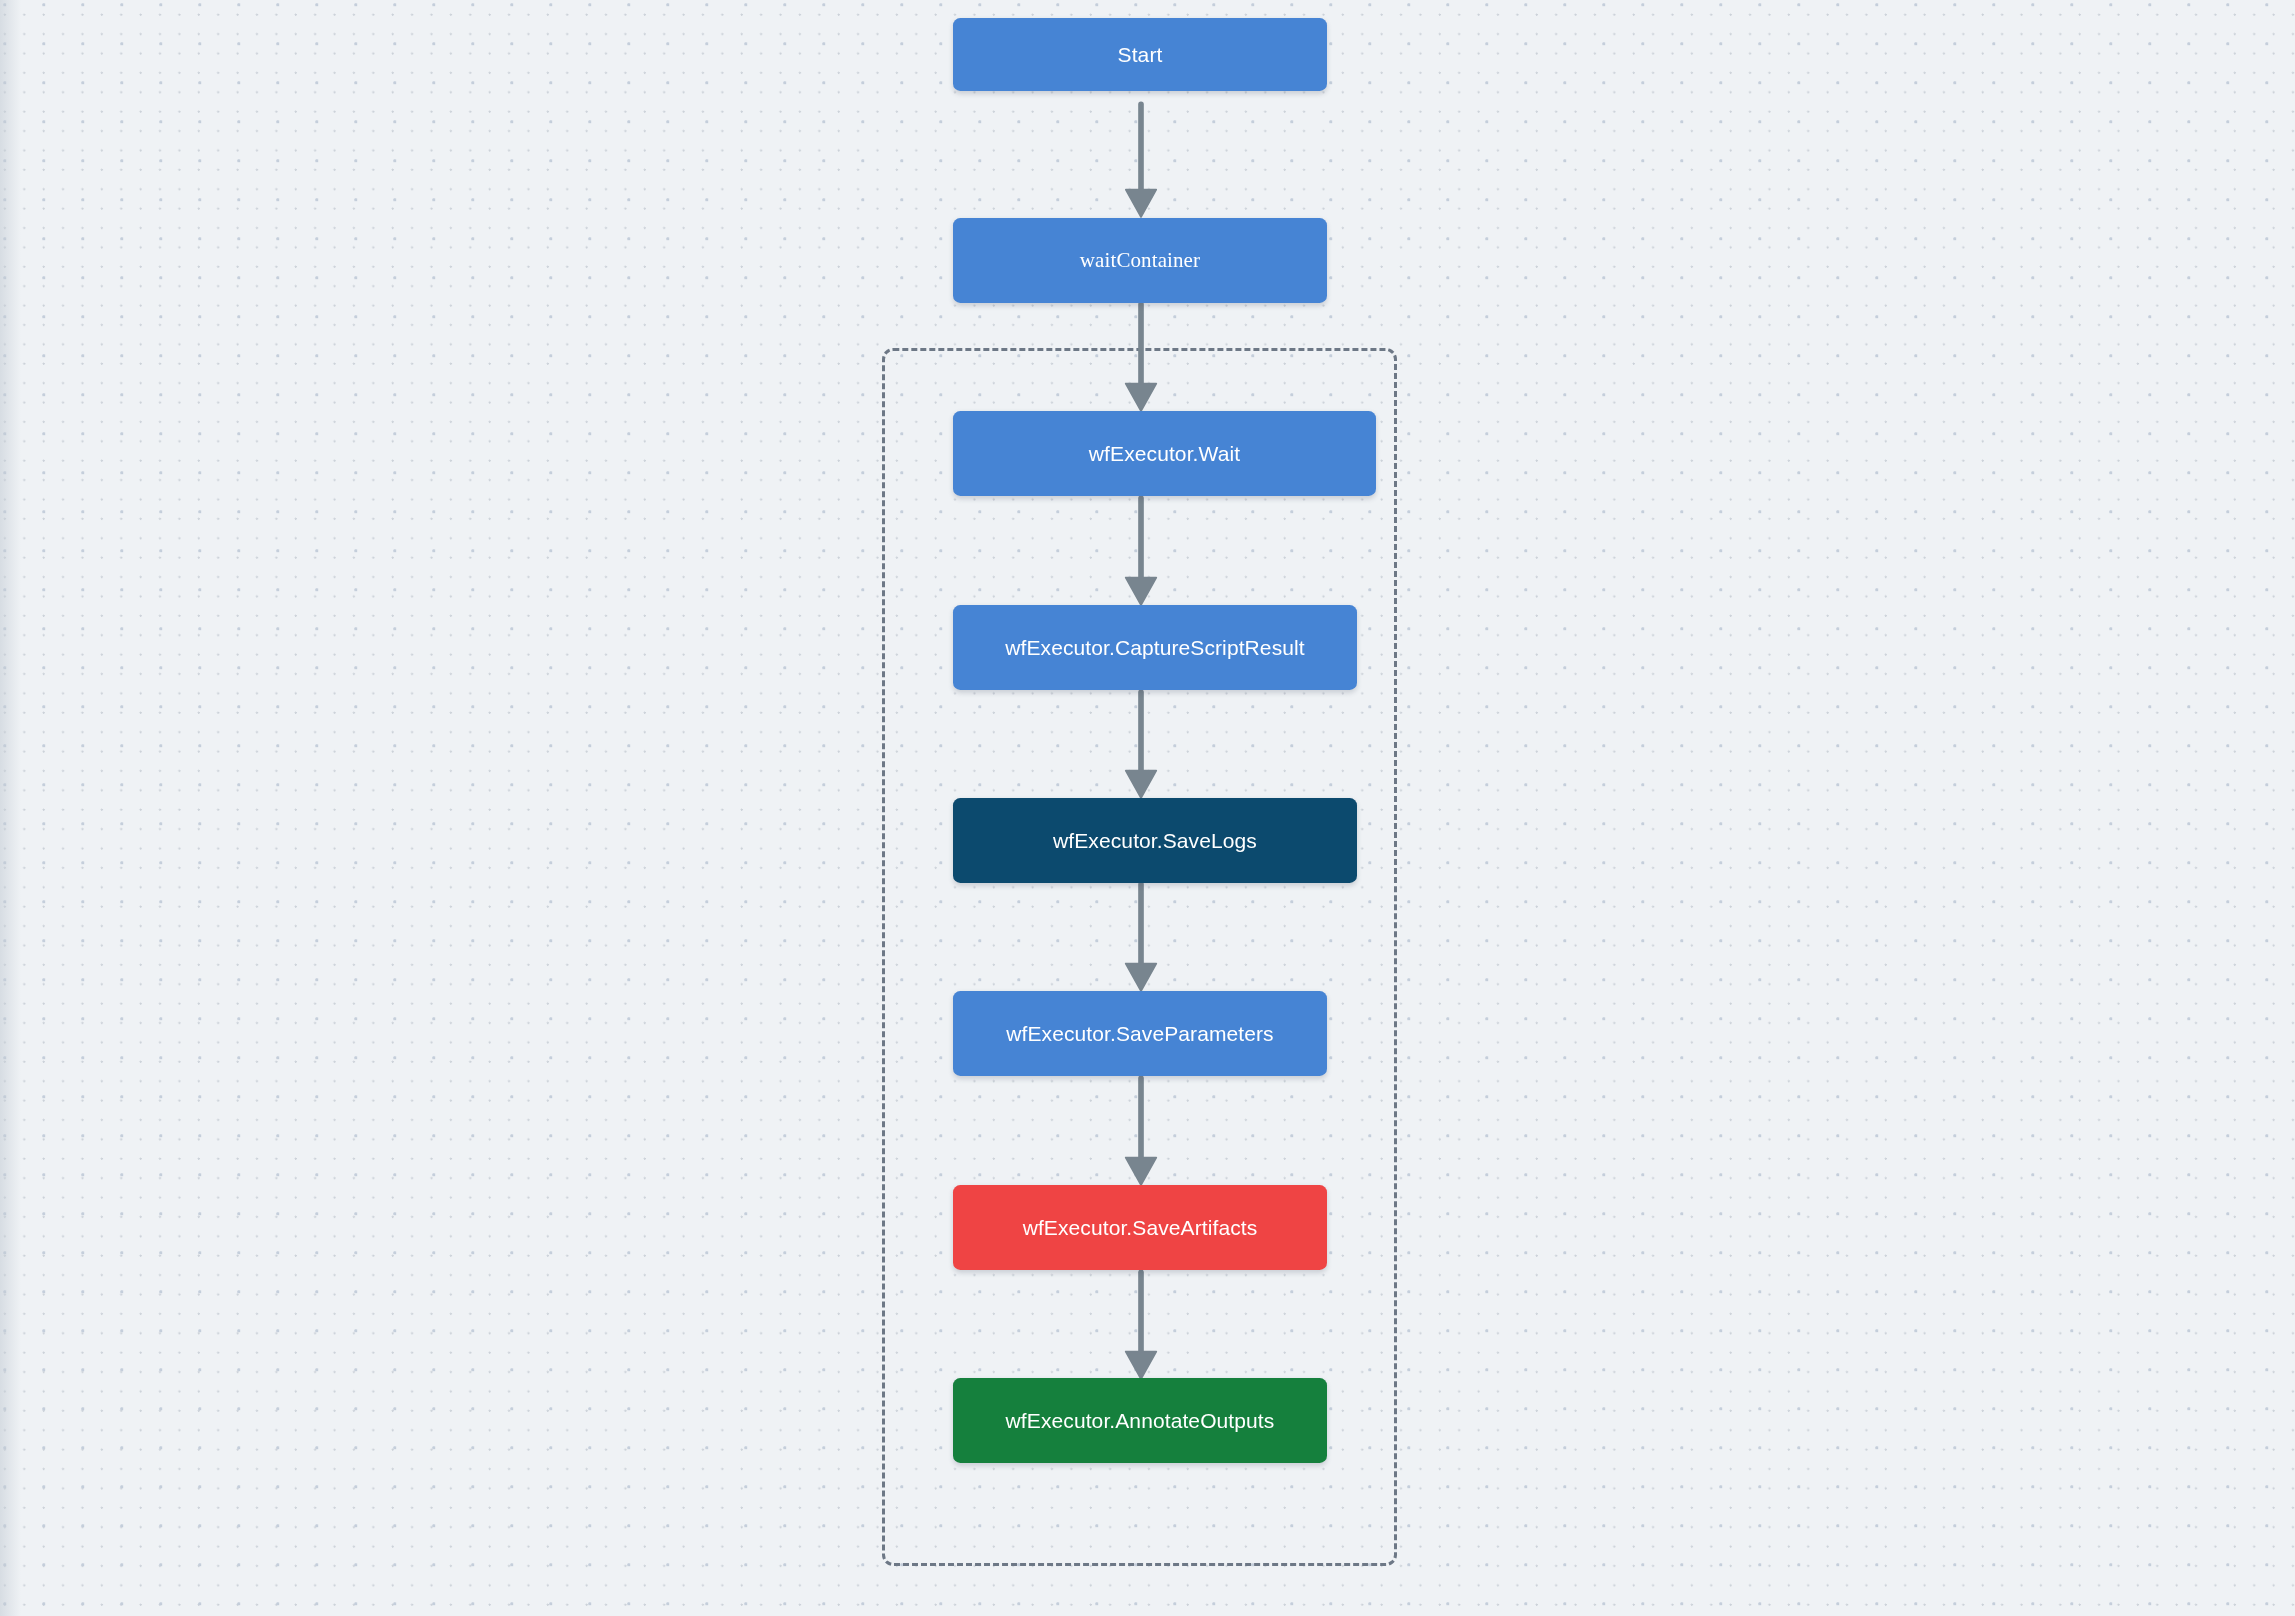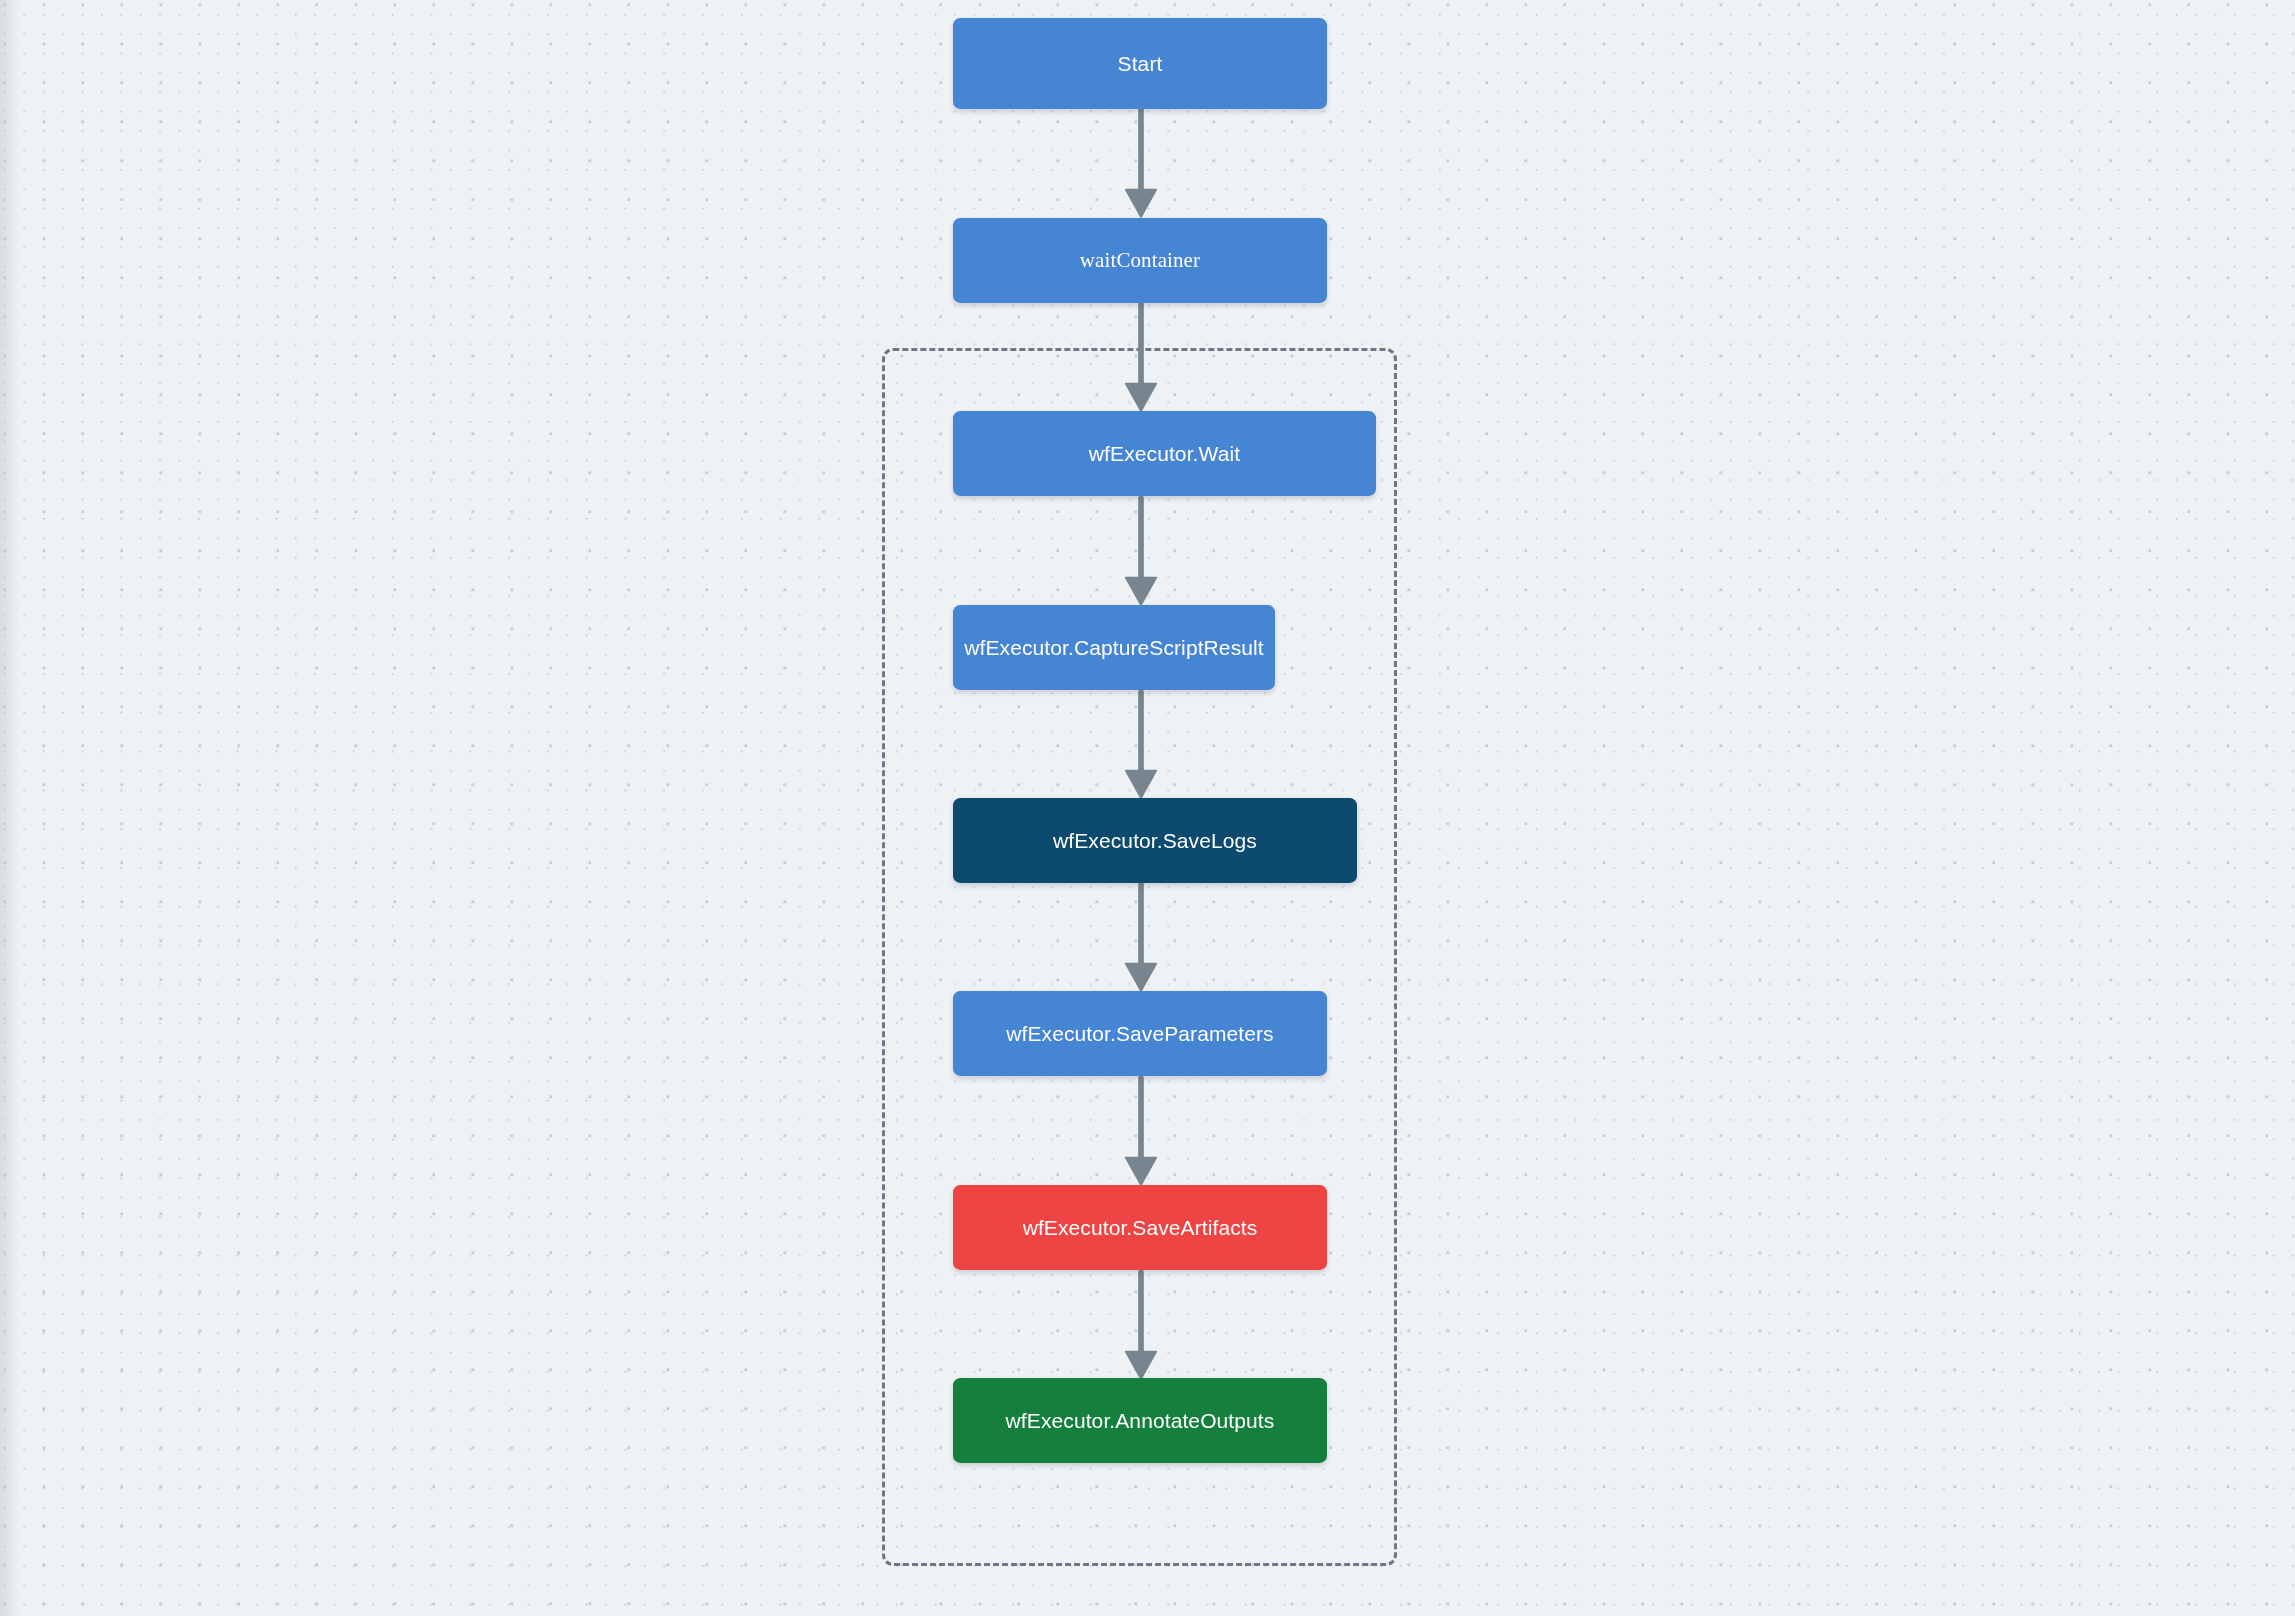--- a/index.html
+++ b/index.html
@@ -127,30 +127,30 @@
       </div>
       <div class="edge" style="left: 1124px; top: 1270px; width: 34px; height: 109px;">
         <svg width="34" height="109" viewBox="0 0 42 135">
           <line x1="21" y1="3" x2="21" y2="107" stroke="#78858f" stroke-width="7" stroke-linecap="round"></line>
           <path d="M 2 101 L 40 101 L 21 135 Z" fill="#78858f" stroke="#78858f" stroke-width="2" stroke-linejoin="round"></path>
         </svg>
       </div>
     </div>
 
   <div id="node-layer">
-      <div class="node" style="left: 953px; top: 18px; width: 374px; height: 91px; background: rgb(70, 132, 212); color: rgb(255, 255, 255);">
+      <div class="node" style="left: 953px; top: 18px; width: 374px; height: 73px; background: rgb(70, 132, 212); color: rgb(255, 255, 255);">
         <span>Start</span>
       </div>
       <div class="node" style="left: 953px; top: 218px; width: 374px; height: 85px; background: rgb(70, 132, 212); color: rgb(255, 255, 255); font-family: Liberation Serif, serif;">
         <span>waitContainer</span>
       </div>
       <div class="node" style="left: 953px; top: 411px; width: 423px; height: 85px; background: rgb(70, 132, 212); color: rgb(255, 255, 255);">
         <span>wfExecutor.Wait</span>
       </div>
-      <div class="node" style="left: 953px; top: 605px; width: 322px; height: 85px; background: rgb(70, 132, 212); color: rgb(255, 255, 255);">
+      <div class="node" style="left: 953px; top: 605px; width: 404px; height: 85px; background: rgb(70, 132, 212); color: rgb(255, 255, 255);">
         <span>wfExecutor.CaptureScriptResult</span>
       </div>
       <div class="node" style="left: 953px; top: 798px; width: 404px; height: 85px; background: #0c4a6e; color: rgb(255, 255, 255);">
         <span>wfExecutor.SaveLogs</span>
       </div>
       <div class="node" style="left: 953px; top: 991px; width: 374px; height: 85px; background: rgb(70, 132, 212); color: rgb(255, 255, 255);">
         <span>wfExecutor.SaveParameters</span>
       </div>
       <div class="node" style="left: 953px; top: 1185px; width: 374px; height: 85px; background: #ef4444; color: rgb(255, 255, 255);">
         <span>wfExecutor.SaveArtifacts</span>

